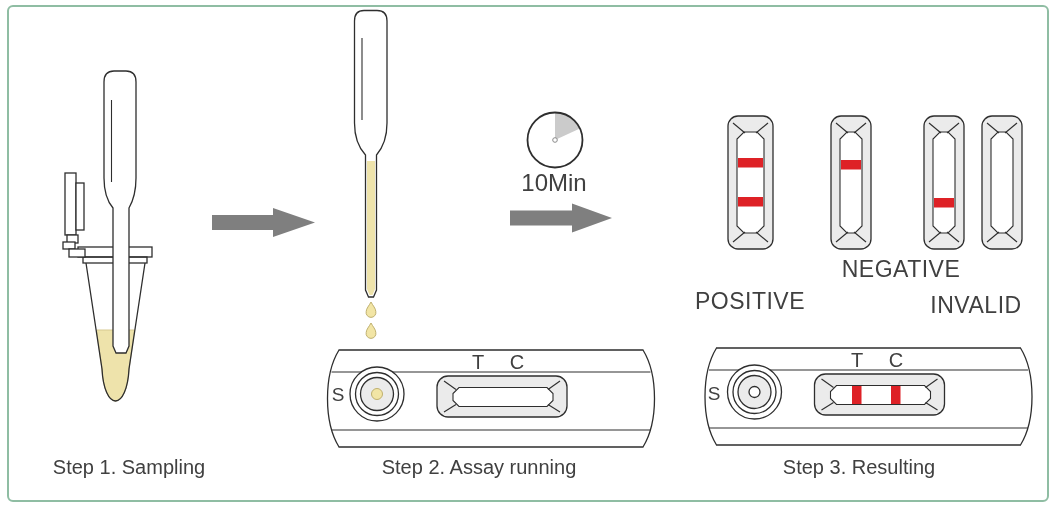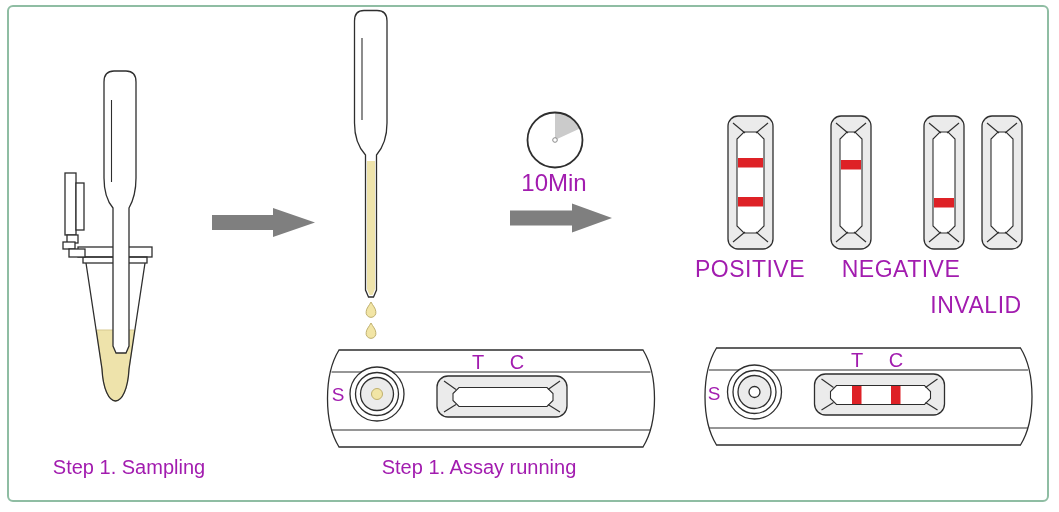--- a/index.html
+++ b/index.html
@@ -16,21 +16,21 @@
   .stroke{stroke:var(--c-outline);stroke-width:1.3px;}
   .thin{stroke-width:1.1px;}
   .whitefill{fill:#fff;}
   .nofill{fill:none;}
   .panelfill{fill:var(--c-panel);}
   .fluid{fill:var(--c-fluid);stroke:var(--c-fluid-edge);stroke-width:1px;}
   .dropfill{fill:var(--c-drop);stroke:var(--c-drop-edge);stroke-width:1px;}
   .arrow{fill:var(--c-arrow);stroke:none;}
   .wedge{fill:var(--c-wedge);stroke:none;}
   .redline{fill:var(--c-red);stroke:none;}
-  .lbl{position:absolute;transform:translateX(-50%);white-space:nowrap;color:#a21caf;}
+  .lbl{position:absolute;transform:translateX(-50%);white-space:nowrap;color:#404040;}
   .step-label{font-size:20px;top:456px;}
   .result-label{font-size:23px;letter-spacing:.5px;top:256px;}
   .timer-label{font-size:24px;top:169px;}
   .tc-label{font-size:20px;}
   .s-label{font-size:19px;}
 </style>
 </head>
 <body>
 
 <div class="stage">
@@ -161,19 +161,20 @@
   <span class="lbl timer-label" style="left:554px;">10Min</span>
 
   <span class="lbl s-label" style="left:338px;top:384px;">S</span>
   <span class="lbl tc-label" style="left:478px;top:351px;">T</span>
   <span class="lbl tc-label" style="left:517px;top:351px;">C</span>
 
   <span class="lbl s-label" style="left:714px;top:383px;">S</span>
   <span class="lbl tc-label" style="left:857px;top:349px;">T</span>
   <span class="lbl tc-label" style="left:896px;top:349px;">C</span>
 
-  <span class="lbl result-label" style="left:750px;">POSITIVE</span>
+  <span class="lbl result-label" style="left:750px;margin-top:32px;">POSITIVE</span>
   <span class="lbl result-label" style="left:857px;margin-left:44px;">NEGATIVE</span>
   <span class="lbl result-label" style="left:976px;margin-top:36px;">INVALID</span>
 
   <span class="lbl step-label" style="left:129px;">Step 1. Sampling</span>
-  <span class="lbl step-label" style="left:479px;">Step 1. Assay running</span>
+  <span class="lbl step-label" style="left:479px;">Step 2. Assay running</span>
+  <span class="lbl step-label" style="left:859px;">Step 3. Resulting</span>
 </div>
 
 </body></html>

